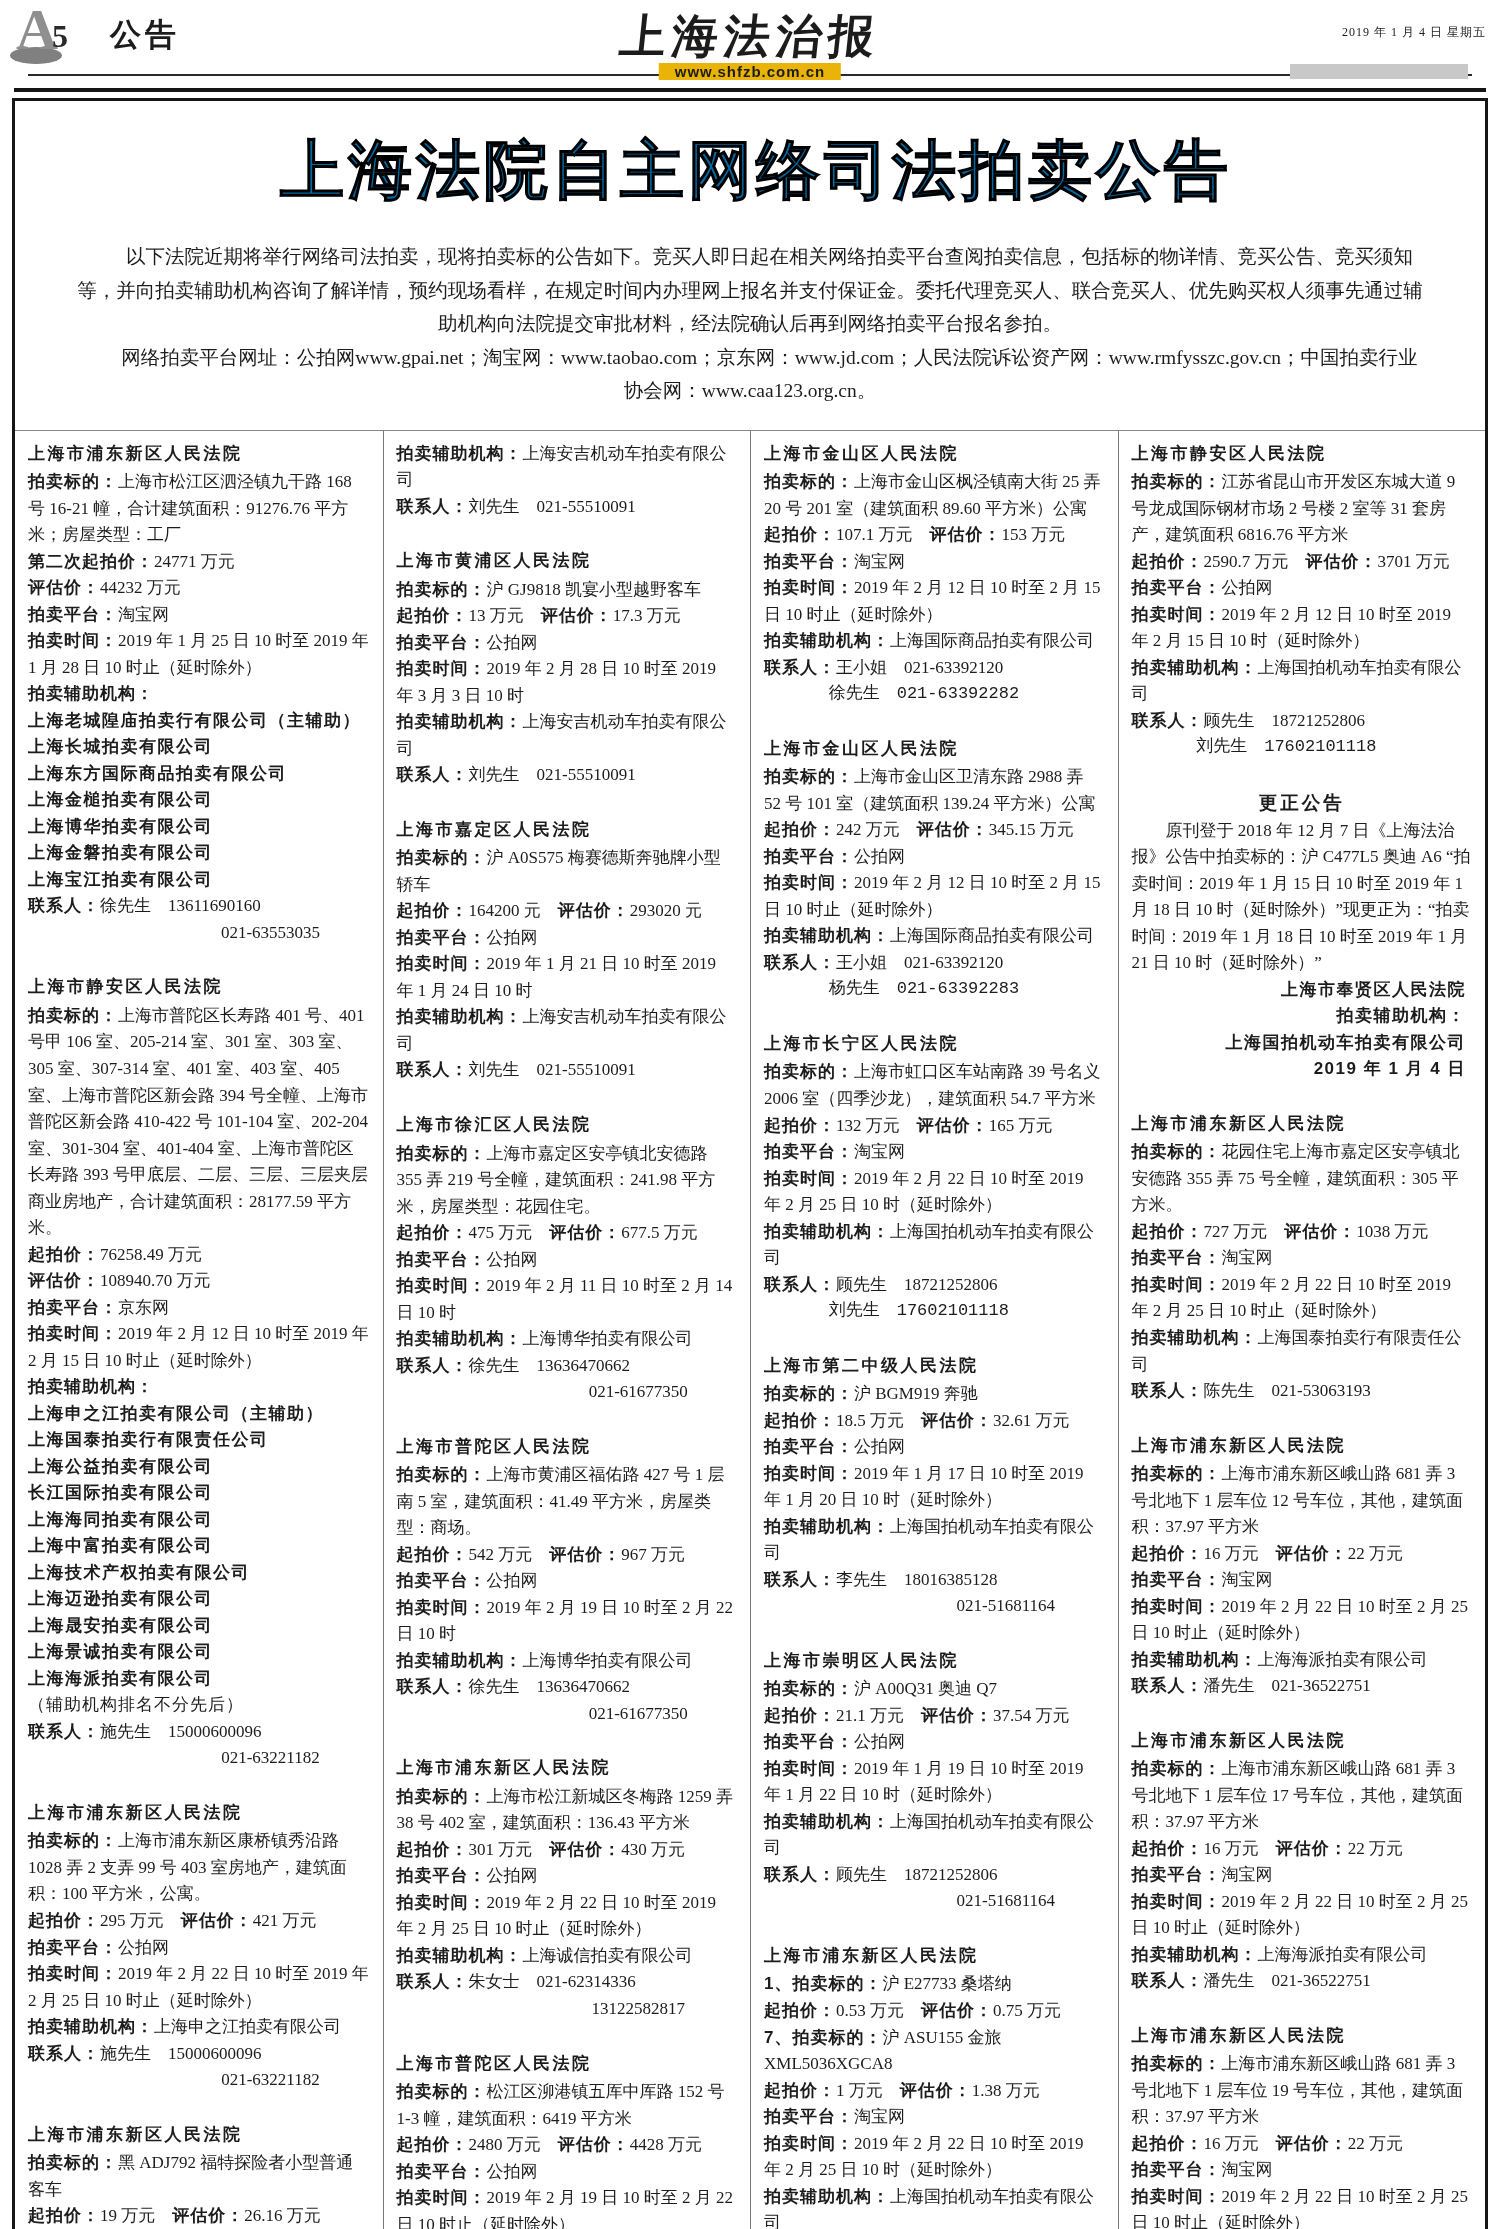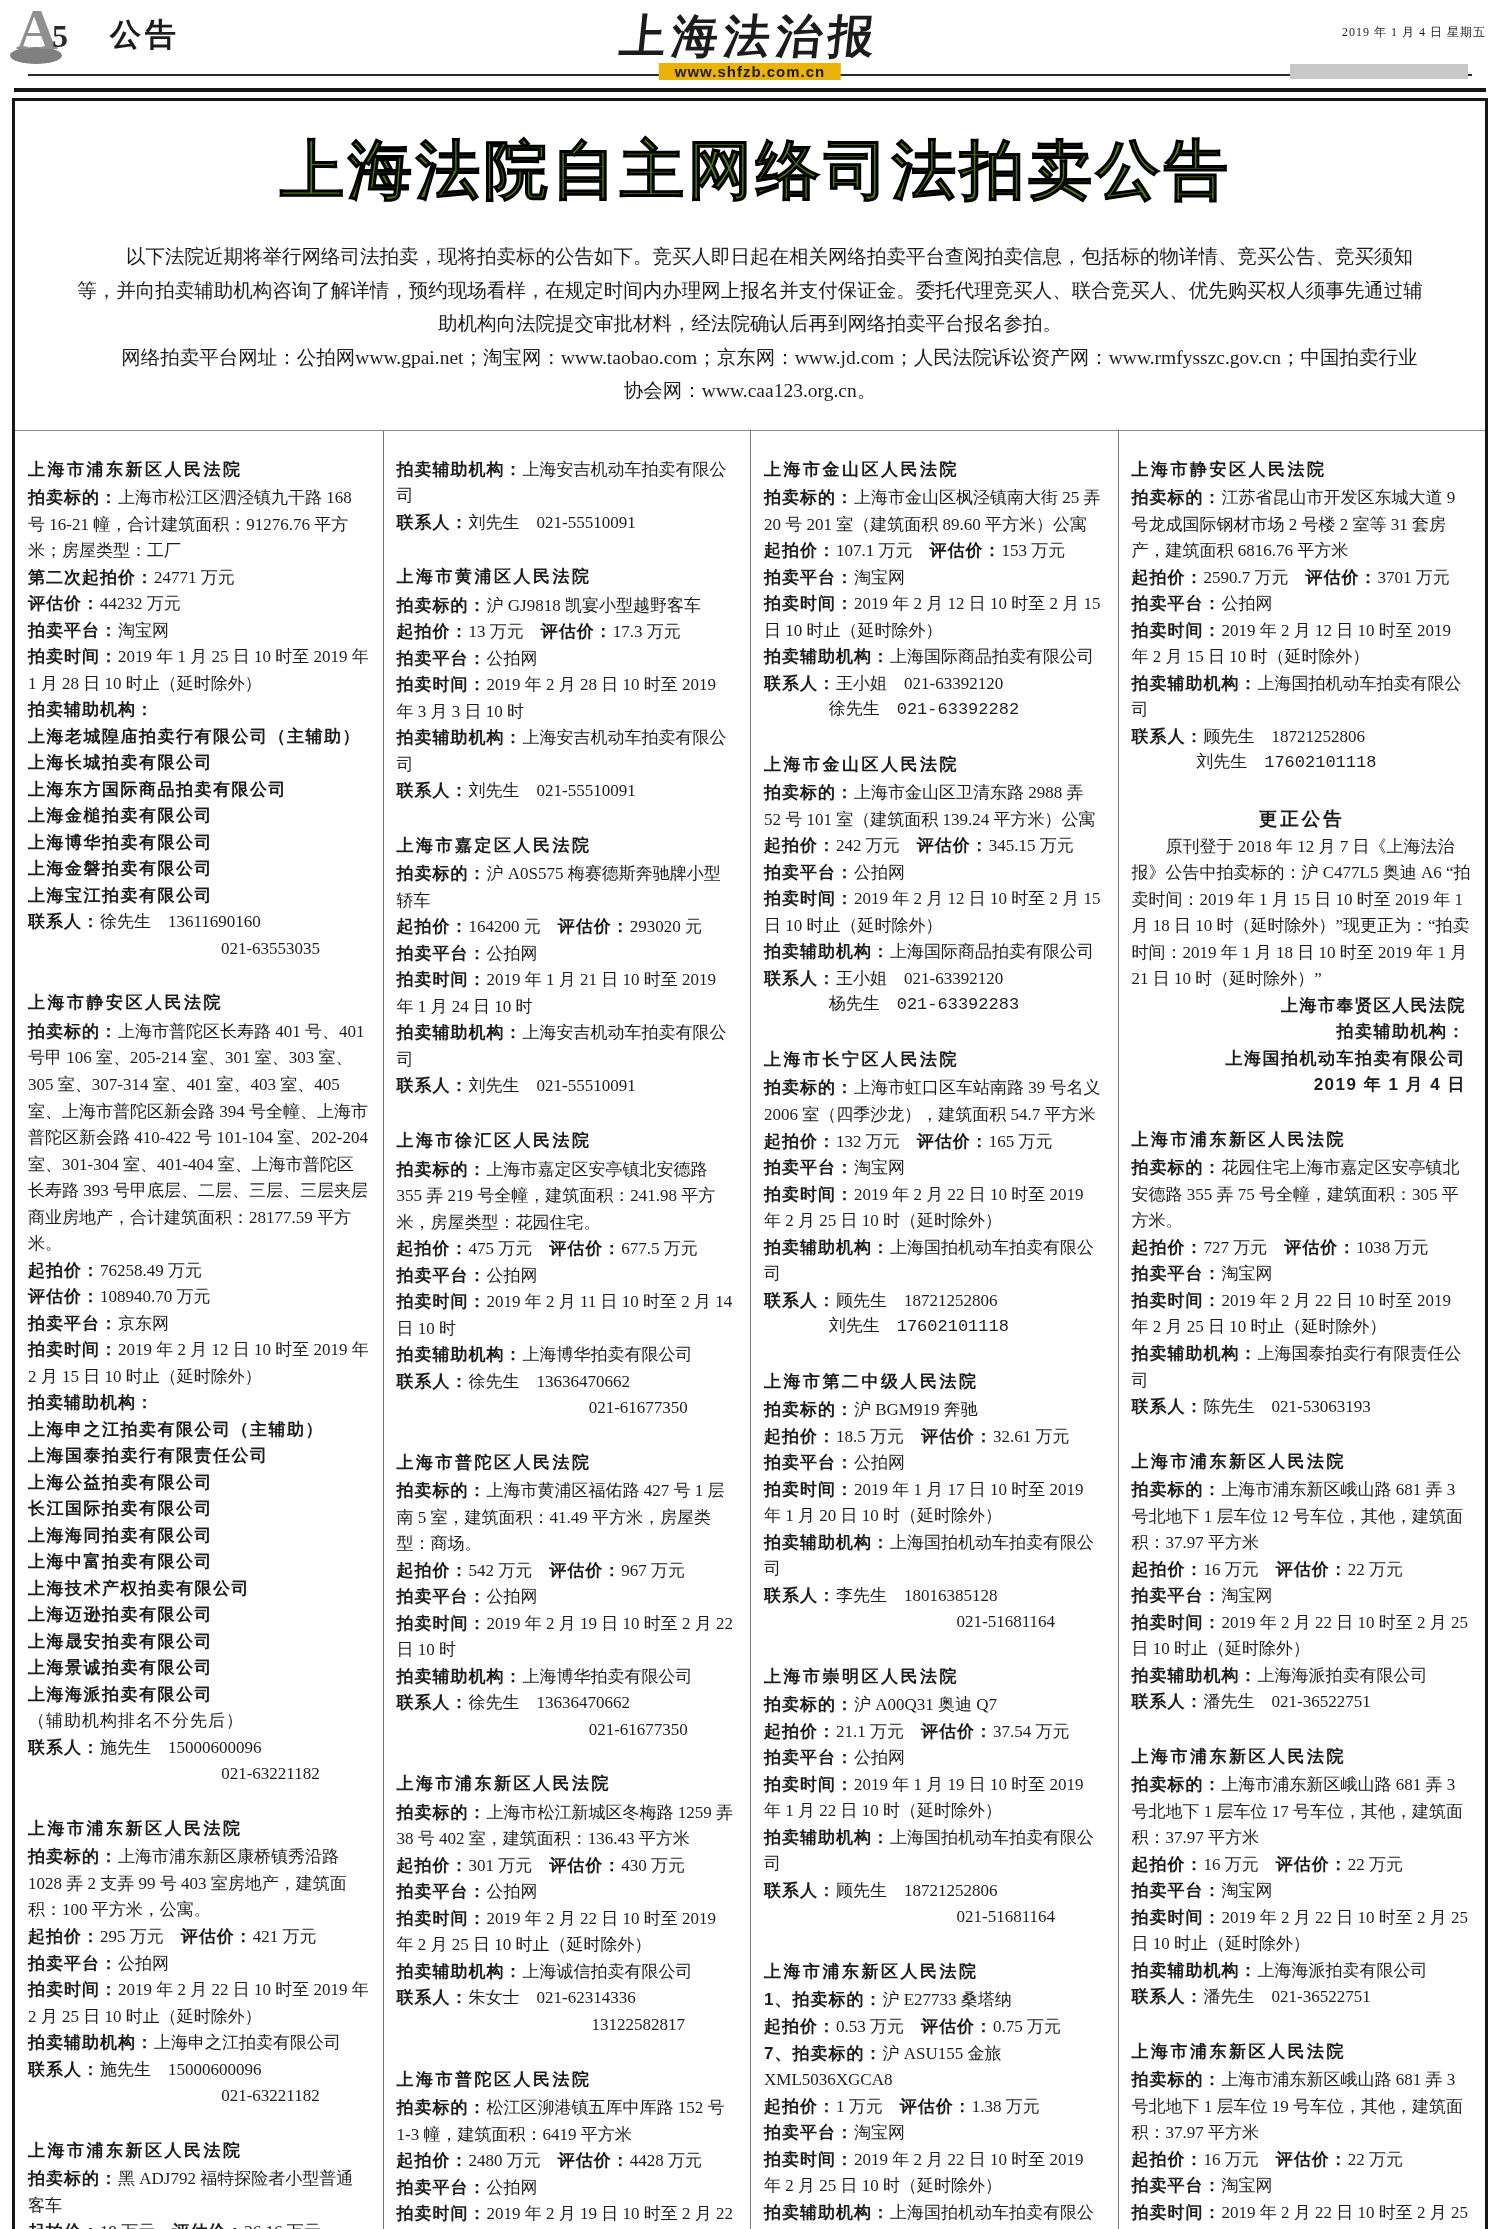--- a/index.html
+++ b/index.html
@@ -19,28 +19,28 @@
   .h-right{width:320px;text-align:right;padding-top:18px;font-size:12px;letter-spacing:1px;white-space:nowrap;}
   .h-rules{position:relative;height:26px;margin:0 14px;}
   .h-rules .thin{position:absolute;left:0;right:0;top:12px;border-top:2px solid #2a2a2a;}
   .h-rules .site{position:absolute;left:50%;transform:translateX(-50%);top:1px;background:#eab308;
                  padding:0 16px;font:700 15px "Liberation Sans",sans-serif;letter-spacing:1px;z-index:2;}
   .h-rules .graybar{position:absolute;right:4px;top:2px;width:178px;height:15px;background:#c8c8c8;}
   .h-thick{margin:0 0 6px;border-top:4px solid #141414;}
   
   .mainbox{margin:0 12px;border:3px solid #161616;padding:10px 0 0;}
   .bigtitle{text-align:center;font:900 64px "Liberation Serif",serif;letter-spacing:4px;
-            margin:16px 0 26px;color:#4d7c0f;padding-left:12px;-webkit-text-stroke:1px #000;}
+            margin:16px 0 26px;color:#0369a1;padding-left:12px;-webkit-text-stroke:1px #000;}
   .intro{margin:0 58px 22px;font-size:19.5px;line-height:1.72;}
   .intro p{margin:0;text-indent:2em;text-align:center;}
   
   .cols{display:flex;align-items:stretch;border-top:1px solid #888;}
   .col{width:25%;box-sizing:border-box;padding:10px 13px 18px;font-size:17px;line-height:1.56;min-height:1770px;}
   .col + .col{border-left:1px solid #777;}
-  .blk{margin-bottom:28px;margin-top:16px;}
+  .blk{margin-bottom:28px;}
   .court{font-family:"Liberation Sans","DejaVu Sans",sans-serif;font-weight:700;letter-spacing:2.5px;margin-bottom:2px;}
   .ln{margin:0;}
   .lb{font-family:"Liberation Sans","DejaVu Sans",sans-serif;font-weight:700;letter-spacing:1px;}
   .allb span{font-family:"Liberation Sans","DejaVu Sans",sans-serif;font-weight:700;letter-spacing:1.5px;}
   .phone2{padding-left:42%;text-align:center;}
   .name2{padding-left:19%;font-family:Liberation Mono, monospace;}
   .center{text-align:center;}
   .center span{font-family:"Liberation Sans",sans-serif;font-weight:700;letter-spacing:3px;font-size:18.5px;}
   .right{text-align:right;padding-right:6px;}
   .indent{text-indent:2em;}

